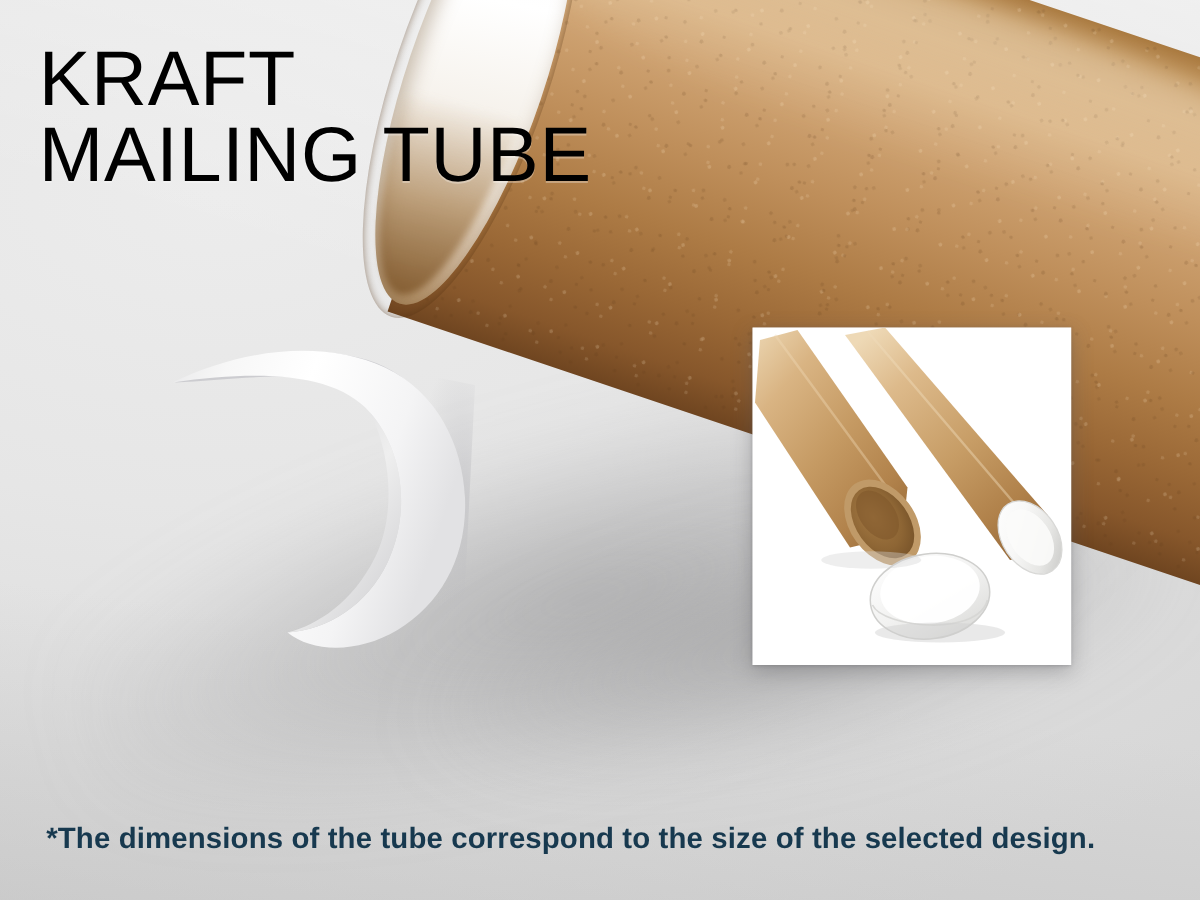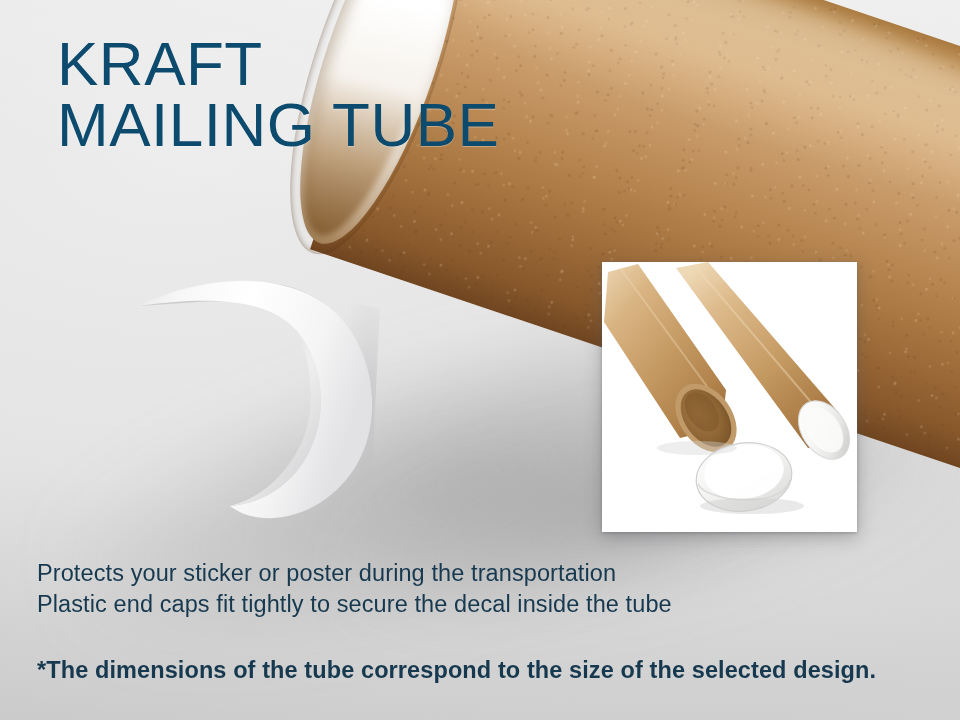--- a/index.html
+++ b/index.html
@@ -179,29 +179,28 @@
     box-shadow: 0 5px 16px rgba(90,90,95,0.40), 0 1px 3px rgba(80,80,85,0.35);
     overflow: hidden;
   }
   .inset svg { display: block; }
 
   
   .headline {
     position: absolute;
     left: 31px;
     top: 34px;
-    color: #0c4a6e;
+    color: #000000;
     font-size: 62px;
     line-height: 0.98;
     letter-spacing: 0.5px;
     font-weight: 300;
     font-stretch: condensed;
     white-space: pre;
     text-shadow: 0 1px 0 rgba(255,255,255,0.30);
-    margin-left: 26px;
   }
   .headline .l2 { display: block; }
 
   .body-copy {
     position: absolute;
     left: 37px;
     top: 558px;
     color: #17394f;
     font-size: 23.5px;
     line-height: 31px;
@@ -342,18 +341,16 @@
         <path d="M 96,222 C 104,240 180,248 188,218" stroke="#d6d6d4" stroke-width="1.4" fill="none" opacity="0.9"></path>
       </g>
 
       <ellipse cx="150" cy="244" rx="52" ry="8" fill="#cfcfcf" opacity="0.45"></ellipse>
       <ellipse cx="95" cy="186" rx="40" ry="7" fill="#d4d4d4" opacity="0.40"></ellipse>
     </svg>
   </div>
 
   <div class="headline"><span>KRAFT</span><span class="l2">MAILING TUBE</span></div>
 
-  <div class="body-copy"><span>Protects your sticker or poster during the transportation</span>
-<span>Plastic end caps fit tightly to secure the decal inside the tube</span></div>
 
   <div class="footnote">*The dimensions of the tube correspond to the size of the selected design.</div>
 
 </div>
 
 </body></html>

